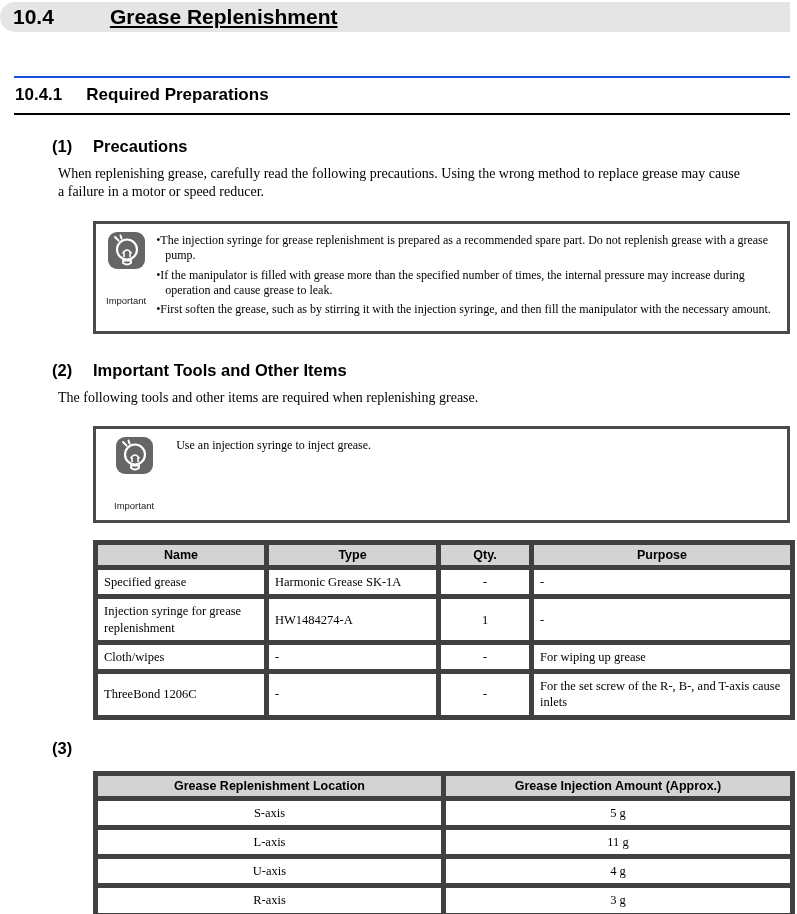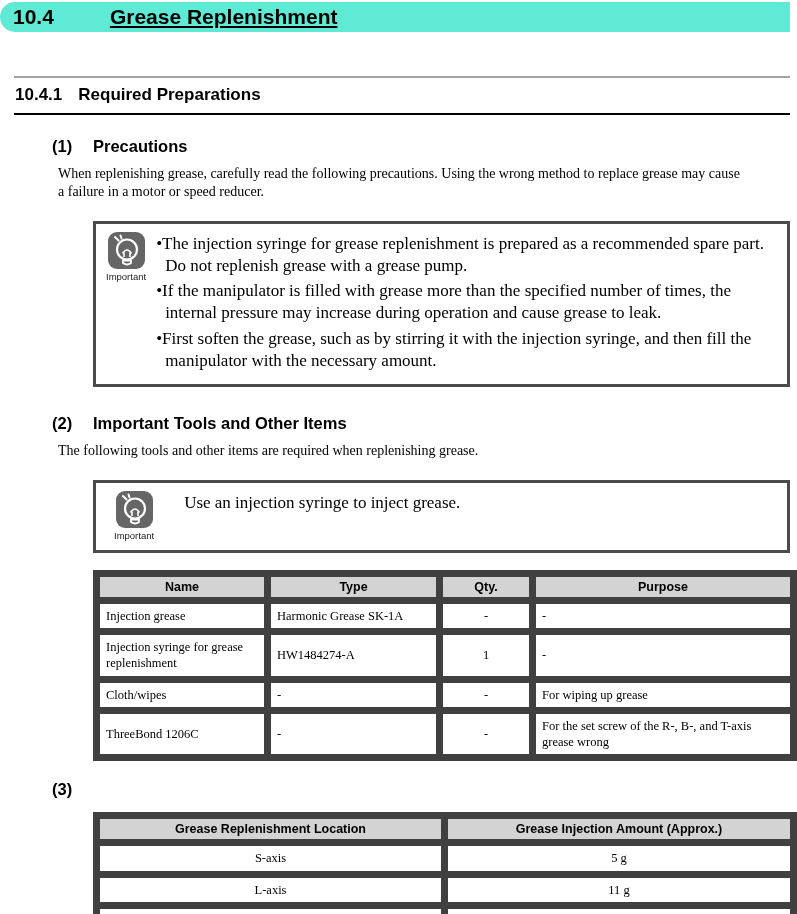--- a/index.html
+++ b/index.html
@@ -11,43 +11,43 @@
     background: #ffffff;
     overflow: hidden;
     font-family: "Liberation Serif", serif;
     color: #000;
   }
   
   .section-bar {
     margin-top: 2px;
     width: 790px;
     height: 30px;
-    background: #5eead4;
+    background: #e5e5e5;
     border-radius: 15px 0 0 15px;
     display: flex;
     align-items: center;
     font-family: "Liberation Sans", sans-serif;
     font-weight: bold;
     font-size: 21px;
   }
   .section-bar .sec-num { margin-left: 13px; }
   .section-bar .sec-title { margin-left: 56px; text-decoration: underline; }
   
   .subsection {
     margin: 44px 7px 0 14px;
-    border-top: 2px solid #a3a3a3;
+    border-top: 2px solid #1d4ed8;
     border-bottom: 2px solid #000;
     padding: 7px 0 8px 0;
     font-family: "Liberation Sans", sans-serif;
     font-weight: bold;
     font-size: 17px;
     display: flex;
   }
   .subsection .sub-num { margin-left: 1px; }
-  .subsection .sub-title { margin-left: 16px; }
+  .subsection .sub-title { margin-left: 24px; }
   
   .item-heading {
     margin-top: 22px;
     display: flex;
     font-family: "Liberation Sans", sans-serif;
     font-weight: bold;
     font-size: 16.5px;
   }
   .item-heading .item-num { margin-left: 52px; width: 41px; }
   .item-heading.mt-big { margin-top: 27px; }
@@ -67,54 +67,55 @@
     background: #fff;
     display: flex;
     align-items: flex-start;
     padding: 7px 10px 9px 10px;
   }
   .imp-side {
     display: flex;
     flex-direction: column;
     align-items: center;
     flex: 0 0 auto;
+    gap: 24px;
   }
   .imp-icon svg { display: block; }
   .imp-label {
     font-family: "Liberation Sans", sans-serif;
     font-size: 9.5px;
     color: #222;
     margin-top: 1px;
     white-space: nowrap;
   }
   .imp-body {
-    font-size: 17px;
+    font-size: 12px;
     line-height: 1.28;
     margin-left: 10px;
     padding-top: 2px;
   }
   .imp-bullets { list-style: none; }
   .imp-bullets li {
     padding-left: 9px;
     text-indent: -9px;
     margin-bottom: 4px;
   }
   .imp-bullets li::before { content: "\2022 "; }
   .important-box.short { min-height: 63px; }
   .important-box.short .imp-side { margin-left: 8px; }
-  .important-box.short .imp-body { margin-left: 30px; }
+  .important-box.short .imp-body { margin-left: 22px; }
   
   table.doc-table {
     border-collapse: collapse;
     margin-left: 93px;
     table-layout: fixed;
     font-size: 12.5px;
   }
   table.doc-table th, table.doc-table td {
-    border: 7px solid #404040;
+    border: 5px solid #404040;
   }
   table.doc-table th {
     background: #d3d3d3;
     font-family: "Liberation Sans", sans-serif;
     font-weight: bold;
     font-size: 12.5px;
     text-align: center;
     height: 24px;
     padding: 3px 4px;
   }
@@ -217,42 +218,42 @@
     <thead>
         <tr>
           <th>Name</th>
           <th>Type</th>
           <th>Qty.</th>
           <th>Purpose</th>
         </tr>
       </thead>
     <tbody>
         <tr>
-          <td>Injection grease</td>
+          <td>Specified grease</td>
           <td>Harmonic Grease SK-1A</td>
           <td>-</td>
           <td>-</td>
         </tr>
         <tr>
           <td>Injection syringe for grease replenishment</td>
           <td>HW1484274-A</td>
           <td>1</td>
           <td>-</td>
         </tr>
         <tr>
           <td>Cloth/wipes</td>
           <td>-</td>
           <td>-</td>
           <td>For wiping up grease</td>
         </tr>
         <tr>
           <td>ThreeBond 1206C</td>
           <td>-</td>
           <td>-</td>
-          <td>For the set screw of the R-, B-, and T-axis grease wrong</td>
+          <td>For the set screw of the R-, B-, and T-axis cause inlets</td>
         </tr>
       </tbody>
   </table>
 
   <div class="item-heading mt-med">
     <span class="item-num">(3)</span>
   </div>
 
   <table class="doc-table amount-table">
     <colgroup>

